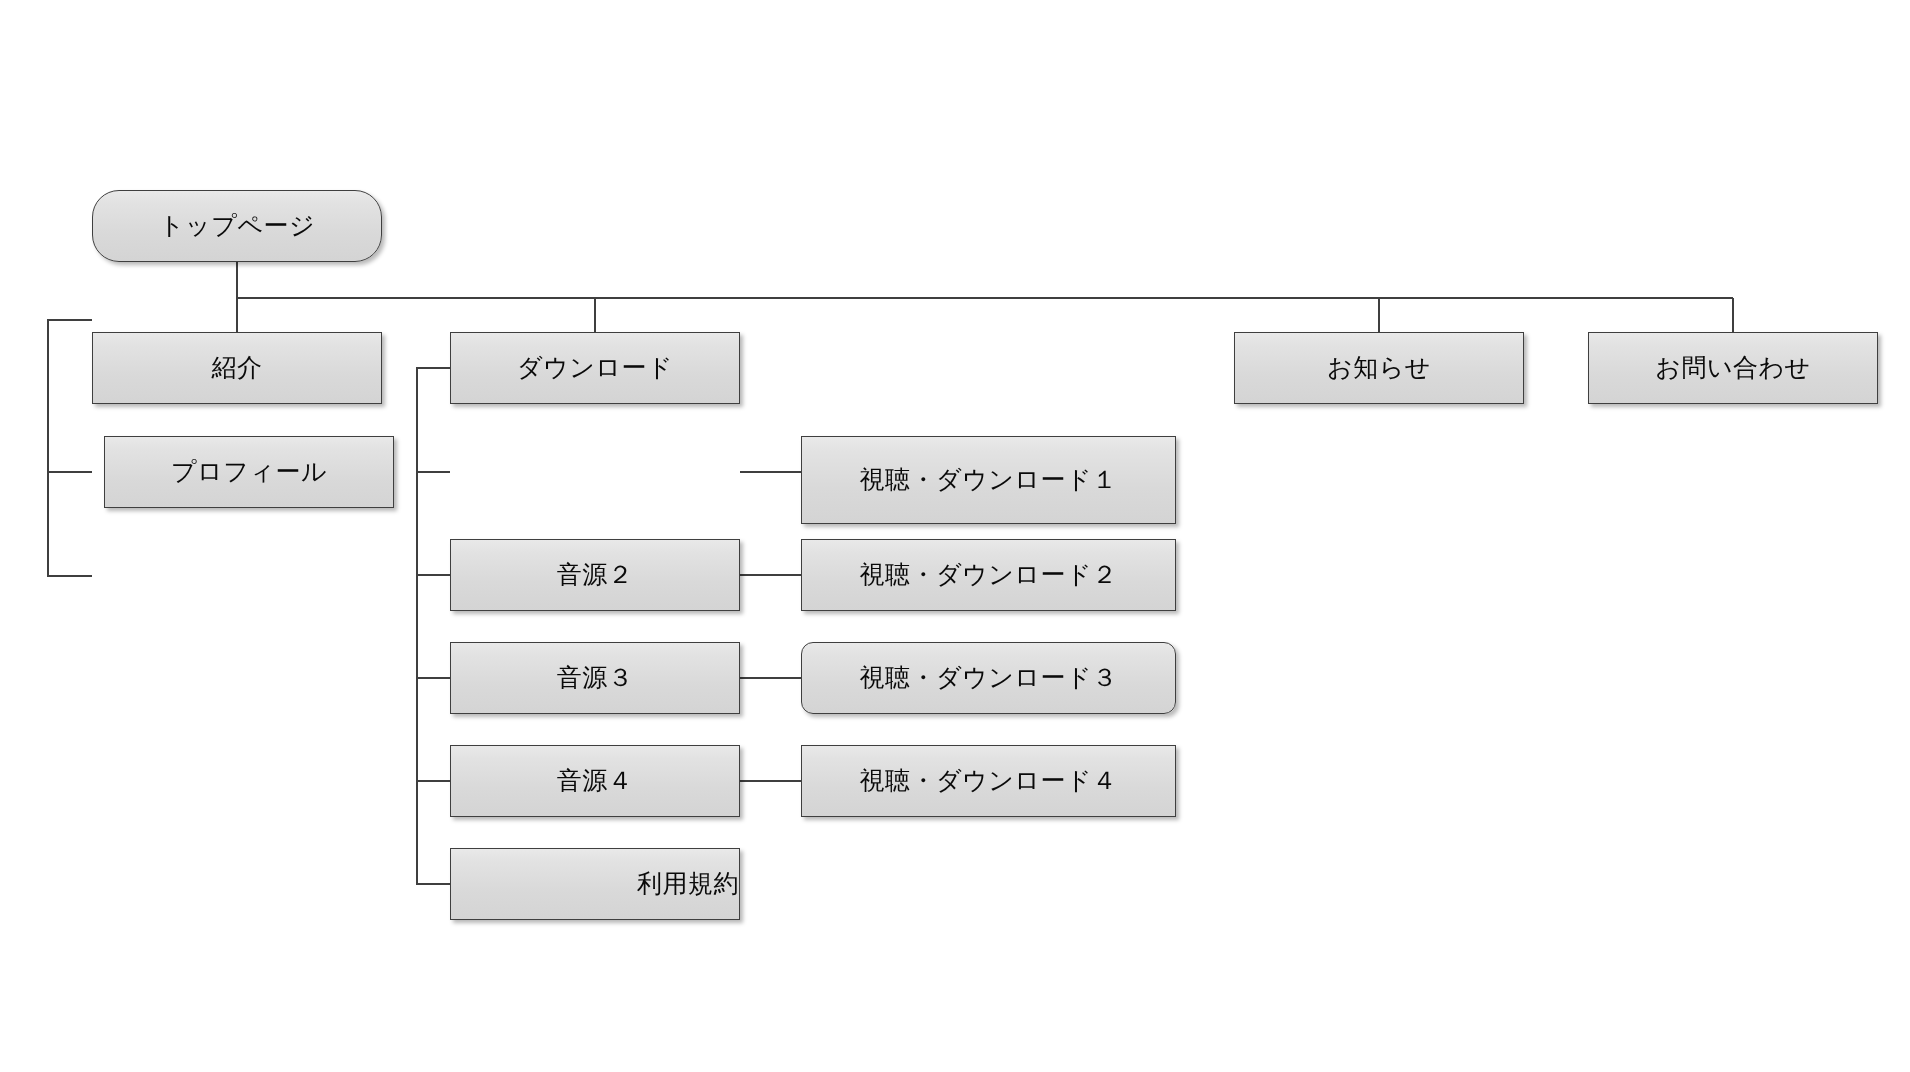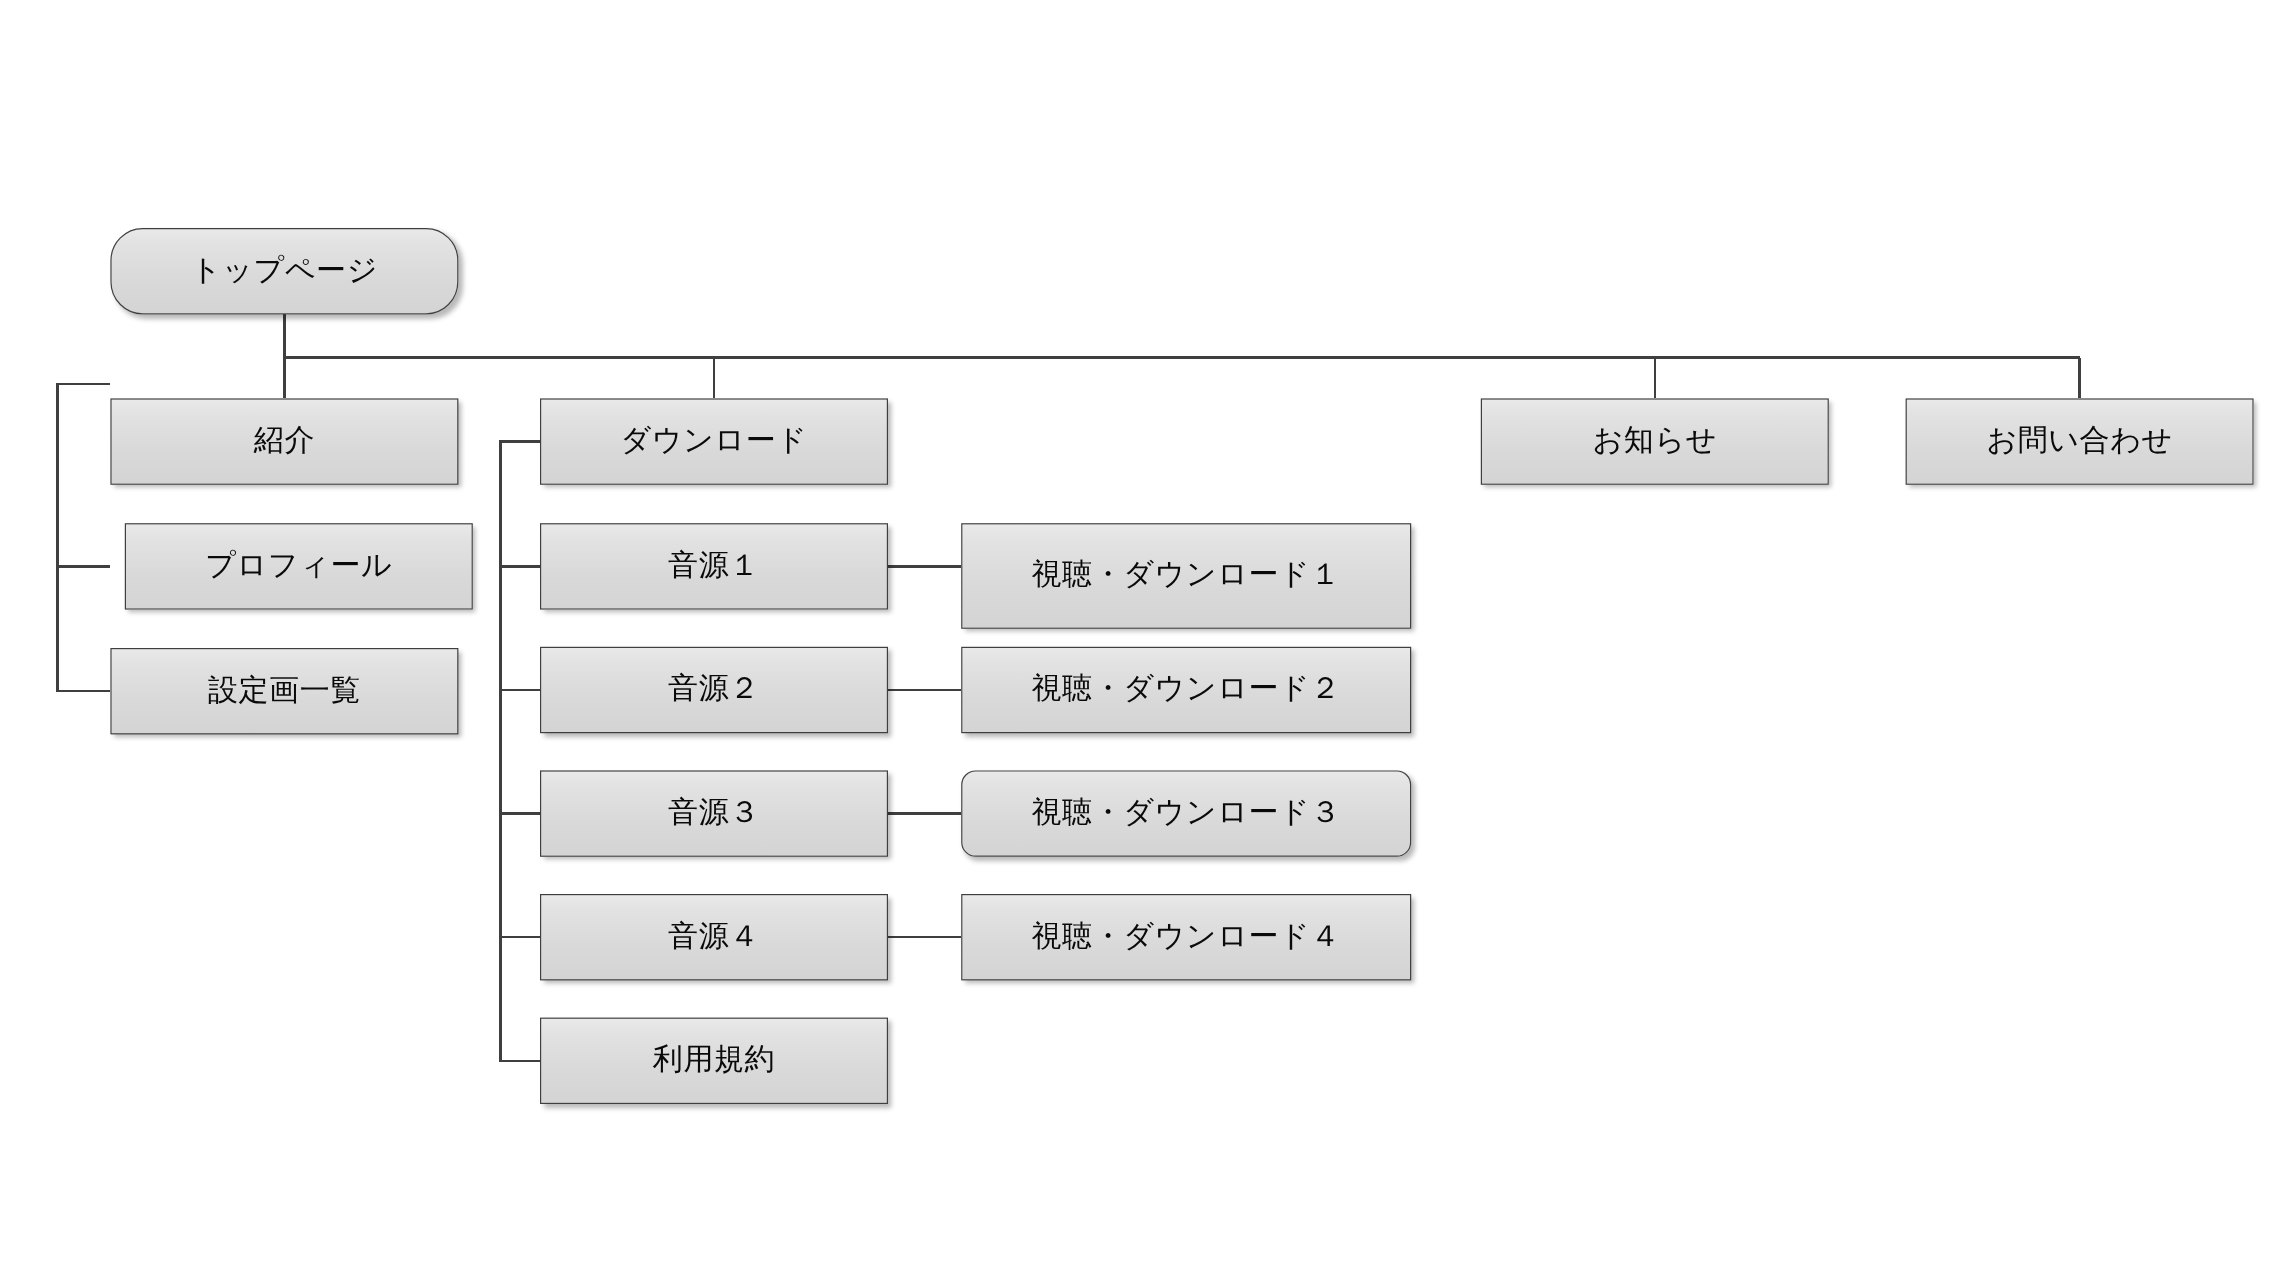--- a/index.html
+++ b/index.html
@@ -35,21 +35,21 @@
     align-items: center;
     justify-content: center;
     color: #0a0a0a;
     font-size: 25px;
     line-height: 1.1;
     letter-spacing: 0.5px;
     white-space: nowrap;
     user-select: none;
   }
   .node.align-left-ish {
-    justify-content: center;
+    justify-content: flex-end;
   }
   .node-label {
     display: block;
   }
 </style>
 </head>
 <body>
 
 <div id="canvas">
 
@@ -83,31 +83,25 @@
   </div>
 
   <div class="node" style="left:92px; top:332px; width:290px; height:72px;">
     <span class="node-label">紹介</span>
   </div>
 
   <div class="node" style="left:92px; top:436px; width:290px; height:72px;margin-left:12px;">
     <span class="node-label">プロフィール</span>
   </div>
 
-  <div class="node" style="left:92px; top:540px; width:290px; height:72px;">
-    <span class="node-label">設定画一覧</span>
-  </div>
 
   <div class="node" style="left:450px; top:332px; width:290px; height:72px;">
     <span class="node-label">ダウンロード</span>
   </div>
 
-  <div class="node" style="left:450px; top:436px; width:290px; height:72px;">
-    <span class="node-label">音源１</span>
-  </div>
 
   <div class="node" style="left:450px; top:539px; width:290px; height:72px;">
     <span class="node-label">音源２</span>
   </div>
 
   <div class="node" style="left:450px; top:642px; width:290px; height:72px;">
     <span class="node-label">音源３</span>
   </div>
 
   <div class="node" style="left:450px; top:745px; width:290px; height:72px;">

